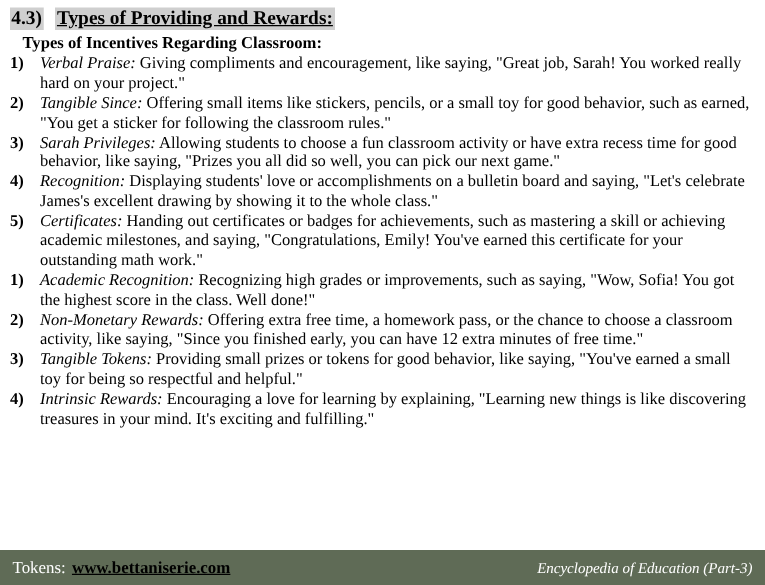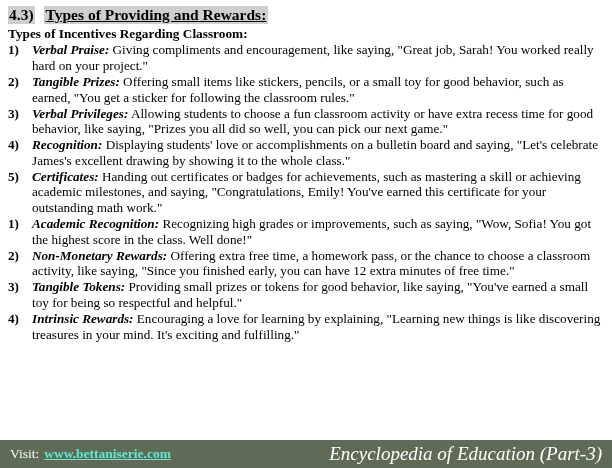--- a/index.html
+++ b/index.html
@@ -42,21 +42,21 @@
     font-size: 15.5px;
     background: #cfcfcf;
     padding: 0 2px;
     line-height: 1.15;
     text-decoration: underline;
   }
   .section-head {
     font-family: "Liberation Serif", serif;
     font-weight: bold;
     font-size: 13.3px;
-    margin: 2px 0 0 2px;
+    margin: 2px 0 0 12px;
     line-height: 1.2;
   }
   ol.items {
     list-style: none;
     margin: 0;
     padding: 0;
   }
   ol.items li {
     display: flex;
     align-items: flex-start;
@@ -71,21 +71,21 @@
     font-size: 13.2px;
     padding-left: 2px;
   }
   .body {
     flex: 1 1 auto;
     padding-right: 4px;
     text-align: left;
   }
   .lead {
     font-style: italic;
-    font-weight: bold;
+    font-weight: normal;
   }
   .footer {
     position: absolute;
     left: 0;
     bottom: 0;
     width: 612px;
     height: 28px;
     background: #5f6b56;
     color: #ffffff;
     display: flex;
@@ -94,27 +94,27 @@
     padding: 0 10px;
     font-family: "Liberation Serif", serif;
     font-size: 13.5px;
   }
   .footer-left {
     display: flex;
     align-items: baseline;
     gap: 5px;
   }
   .footer-link {
-    color: #5eead4;
+    color: #000000;
     text-decoration: underline;
     font-weight: bold;
   }
   .footer-right {
     font-style: italic;
-    font-size: 19px;
+    font-size: 12px;
   }
   .content {
     height: 434px;
     overflow: hidden;
   }
 </style>
 </head>
 <body>
 
 <div class="page">
@@ -127,25 +127,25 @@
     </div>
 
     <div class="section-head">Types of Incentives Regarding Classroom:</div>
     <ol class="items">
       <li>
         <span class="marker">1)</span>
         <span class="body"><span class="lead">Verbal Praise:</span><span> Giving compliments and encouragement, like saying, "Great job, Sarah! You worked really hard on your project."</span></span>
       </li>
       <li>
         <span class="marker">2)</span>
-        <span class="body"><span class="lead">Tangible Prizes:</span><span> Offering small items like stickers, pencils, or a small toy for good behavior, such as earned, "You get a sticker for following the classroom rules."</span></span>
+        <span class="body"><span class="lead">Tangible Since:</span><span> Offering small items like stickers, pencils, or a small toy for good behavior, such as earned, "You get a sticker for following the classroom rules."</span></span>
       </li>
       <li>
         <span class="marker">3)</span>
-        <span class="body"><span class="lead">Verbal Privileges:</span><span> Allowing students to choose a fun classroom activity or have extra recess time for good behavior, like saying, "Prizes you all did so well, you can pick our next game."</span></span>
+        <span class="body"><span class="lead">Sarah Privileges:</span><span> Allowing students to choose a fun classroom activity or have extra recess time for good behavior, like saying, "Prizes you all did so well, you can pick our next game."</span></span>
       </li>
       <li>
         <span class="marker">4)</span>
         <span class="body"><span class="lead">Recognition:</span><span> Displaying students' love or accomplishments on a bulletin board and saying, "Let's celebrate James's excellent drawing by showing it to the whole class."</span></span>
       </li>
       <li>
         <span class="marker">5)</span>
         <span class="body"><span class="lead">Certificates:</span><span> Handing out certificates or badges for achievements, such as mastering a skill or achieving academic milestones, and saying, "Congratulations, Emily! You've earned this certificate for your outstanding math work."</span></span>
       </li>
     </ol>
@@ -166,19 +166,19 @@
       <li>
         <span class="marker">4)</span>
         <span class="body"><span class="lead">Intrinsic Rewards:</span><span> Encouraging a love for learning by explaining, "Learning new things is like discovering treasures in your mind. It's exciting and fulfilling."</span></span>
       </li>
     </ol>
 
   </div>
 
   <div class="footer" style="background: rgb(95, 107, 86);">
     <div class="footer-left">
-      <span>Visit:</span>
+      <span>Tokens:</span>
       <a class="footer-link" href="#">www.bettaniserie.com</a>
     </div>
     <div class="footer-right">Encyclopedia of Education (Part-3)</div>
   </div>
 
 </div>
 
 </body></html>

